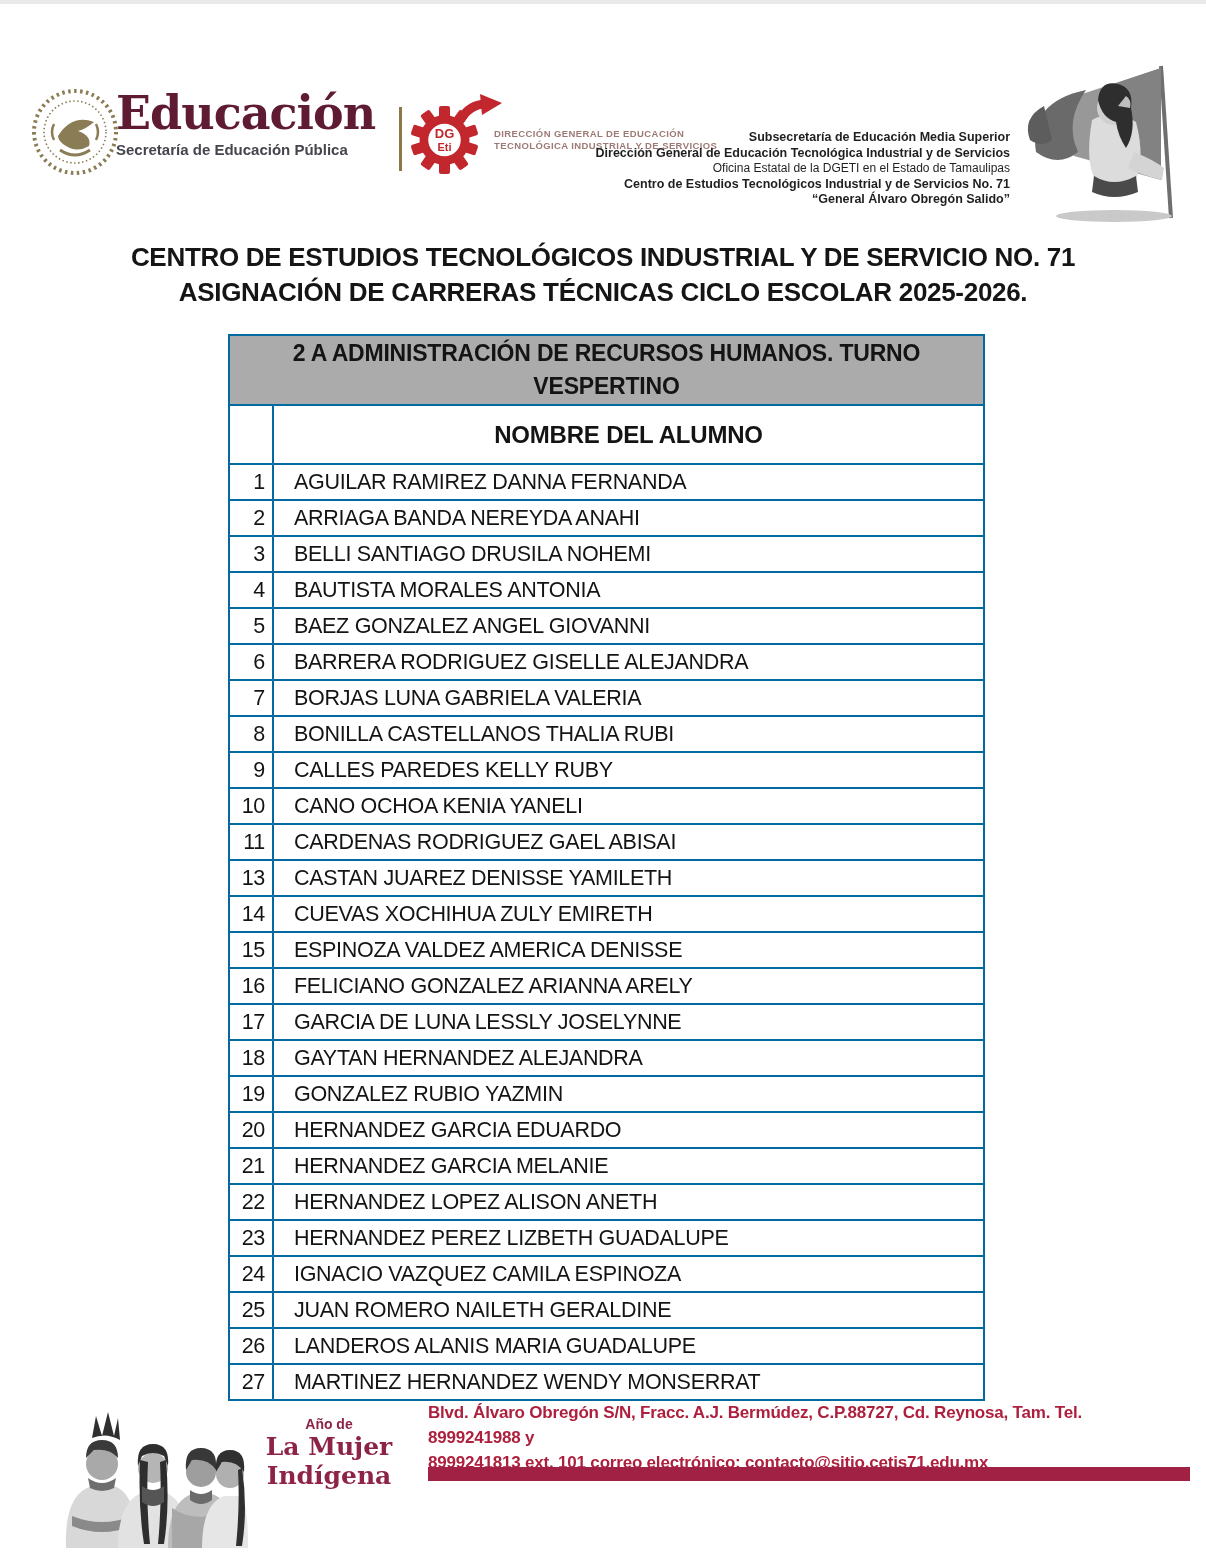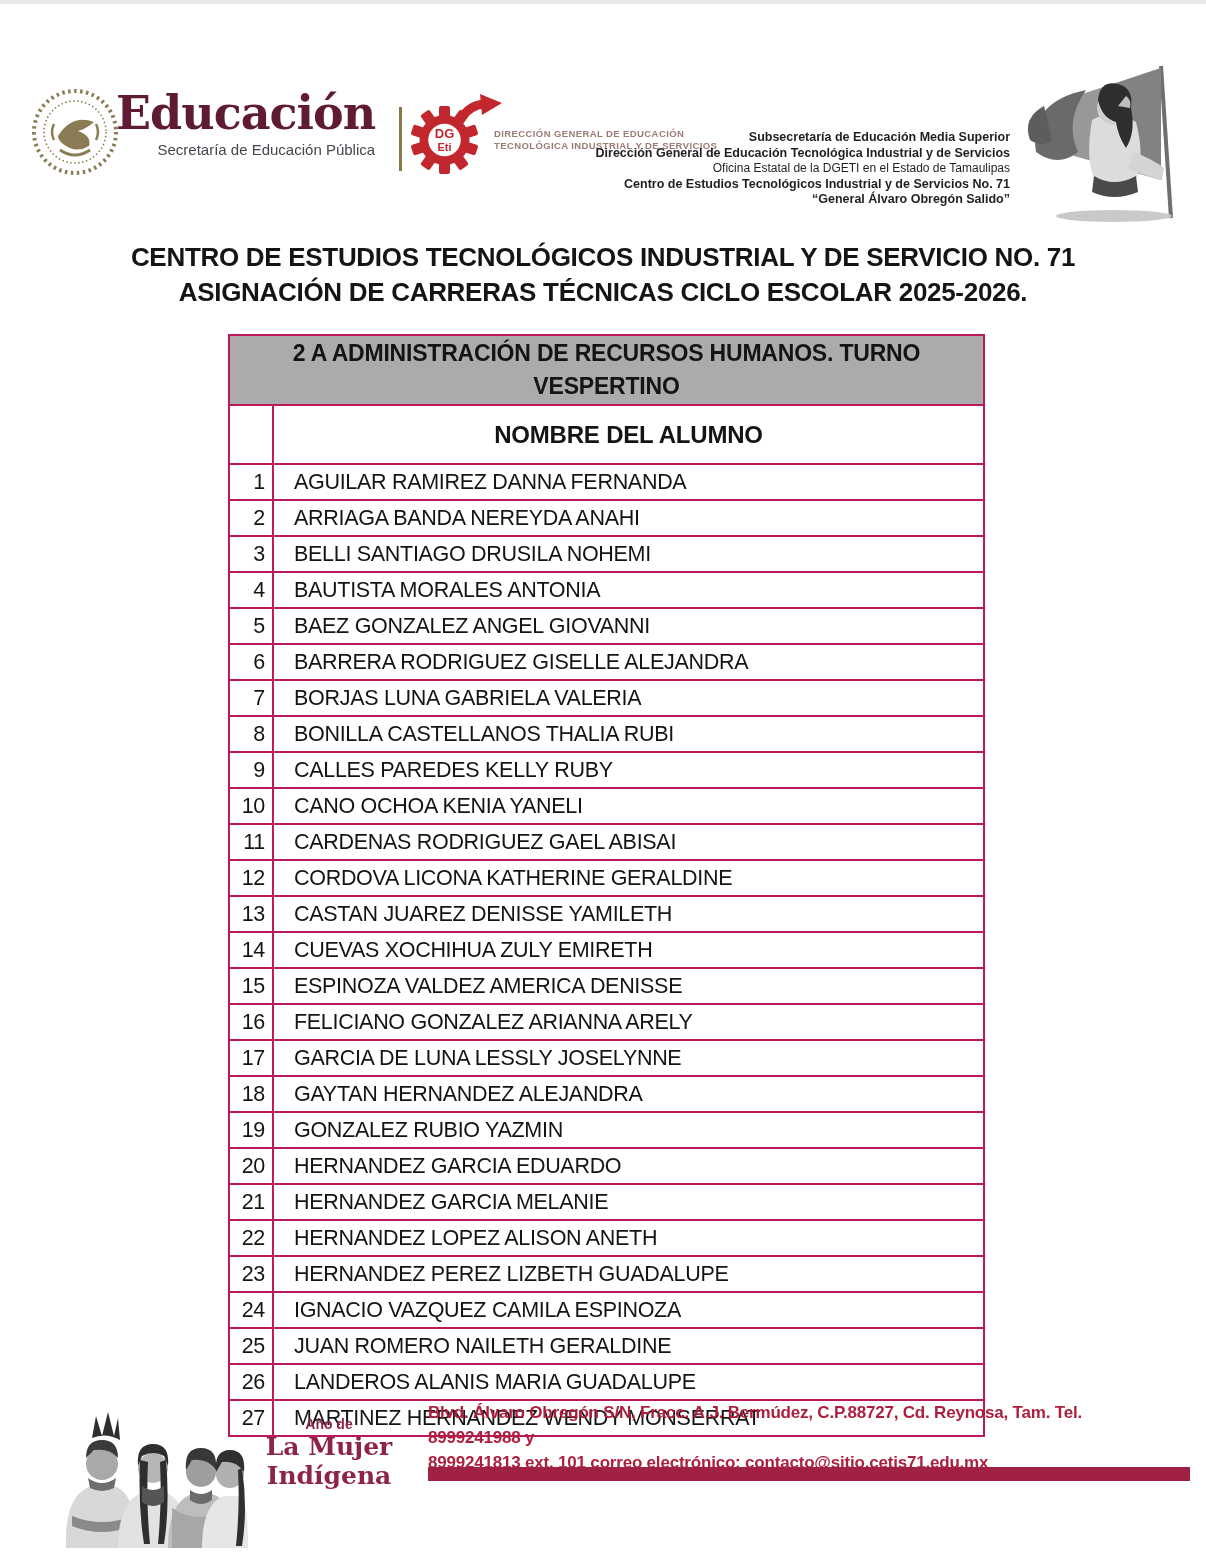--- a/index.html
+++ b/index.html
@@ -4,35 +4,35 @@
 <style>
   html,body{margin:0;padding:0;background:#e9e9e9;}
   .page{
     position:relative;width:1206px;height:1568px;margin:4px auto;background:#ffffff;
     font-family:"Liberation Sans",sans-serif;overflow:hidden;
   }
   
   .eagle-seal{position:absolute;left:30px;top:74px;}
   .sep-brand{position:absolute;left:116px;top:84px;}
   .sep-word{font-family:"DejaVu Serif",serif;font-weight:bold;font-size:46px;line-height:50px;color:#5f1b33;letter-spacing:-1px;}
-  .sep-sub{font-size:15px;font-weight:normal;color:#45454d;margin-top:3px;text-align:right;}
+  .sep-sub{font-size:15px;font-weight:bold;color:#45454d;margin-top:3px;}
   .gold-divider{position:absolute;left:399px;top:103px;width:3px;height:64px;background:#8d7845;}
   .dgeti-gear{position:absolute;left:406px;top:88px;}
   .dgeti-caption{position:absolute;left:494px;top:124px;font-size:9.5px;font-weight:bold;color:#9d7a74;line-height:11.5px;letter-spacing:.4px;}
   .hdr-right-text{position:absolute;right:196px;top:126px;text-align:right;color:#1f1f1f;line-height:15.5px;}
   .hdr-right-text .b{font-size:12.5px;font-weight:bold;}
   .hdr-right-text .r{font-size:12px;font-weight:normal;}
   .flag-woman{position:absolute;left:1014px;top:52px;}
   
   .doc-title{position:absolute;left:0;top:236px;width:100%;text-align:center;
     font-size:26px;font-weight:bold;color:#151515;line-height:35px;letter-spacing:-.3px;}
   
   .roster{position:absolute;left:228px;top:330px;width:757px;border-collapse:collapse;table-layout:fixed;}
   .roster col.c-num{width:44px;}
-  .roster th,.roster td{border:2px solid #be185d;padding:0;color:#141414;}
+  .roster th,.roster td{border:2px solid #0369a1;padding:0;color:#141414;}
   .group-hdr{background:#ababab;height:68px;font-size:23px;font-weight:600;text-align:center;
     line-height:33px;padding:0 36px;letter-spacing:-.2px;}
   .col-hdr-row th{height:57px;}
   .col-hdr{font-size:24px;font-weight:600;text-align:center;letter-spacing:-.2px;}
   .roster tbody td{height:34px;font-size:21.5px;font-weight:400;letter-spacing:-.3px;white-space:nowrap;overflow:hidden;}
   .roster tbody td.num{text-align:right;padding-right:7px;}
   .roster tbody td.name{padding-left:20px;}
   
   .women-img{position:absolute;left:52px;top:1394px;}
   .year-logo{position:absolute;left:244px;top:1412px;width:170px;text-align:center;}
@@ -171,24 +171,20 @@
         </tr>
         <tr>
           <td class="num">10</td>
           <td class="name">CANO OCHOA KENIA YANELI</td>
         </tr>
         <tr>
           <td class="num">11</td>
           <td class="name">CARDENAS RODRIGUEZ GAEL ABISAI</td>
         </tr>
         <tr>
-          <td class="num">12</td>
-          <td class="name">CORDOVA LICONA KATHERINE GERALDINE</td>
-        </tr>
-        <tr>
           <td class="num">13</td>
           <td class="name">CASTAN JUAREZ DENISSE YAMILETH</td>
         </tr>
         <tr>
           <td class="num">14</td>
           <td class="name">CUEVAS XOCHIHUA ZULY EMIRETH</td>
         </tr>
         <tr>
           <td class="num">15</td>
           <td class="name">ESPINOZA VALDEZ AMERICA DENISSE</td>

